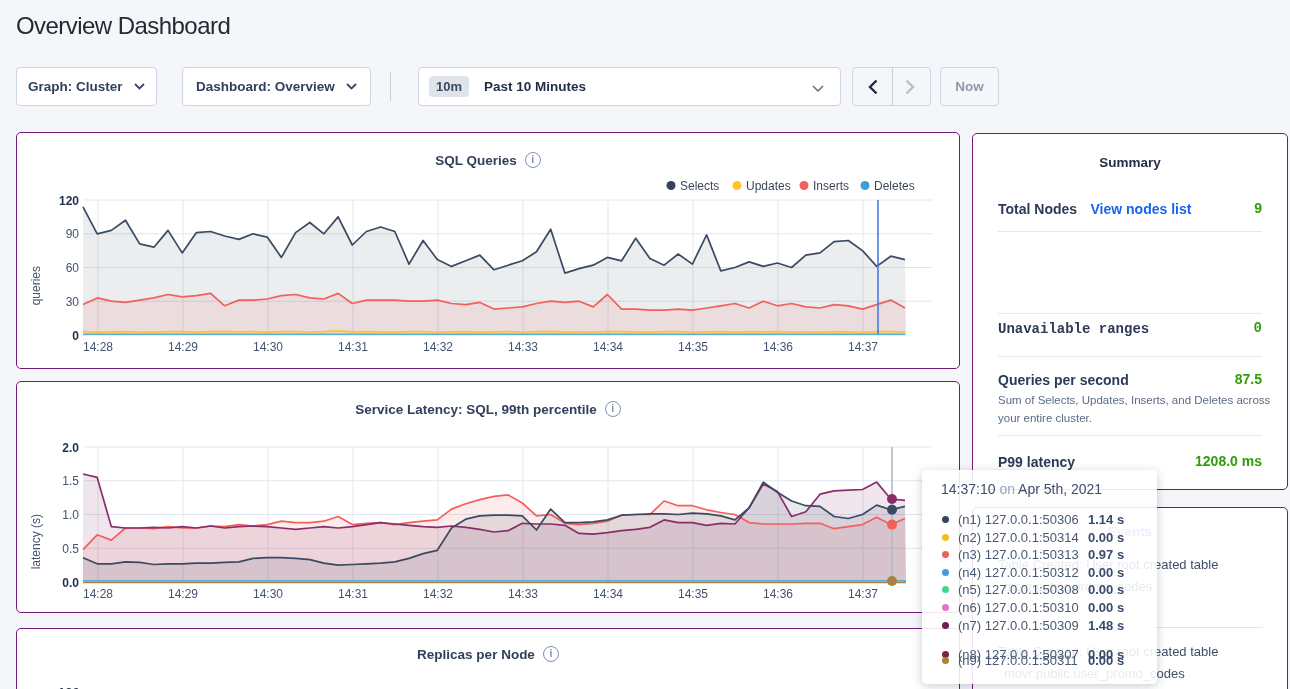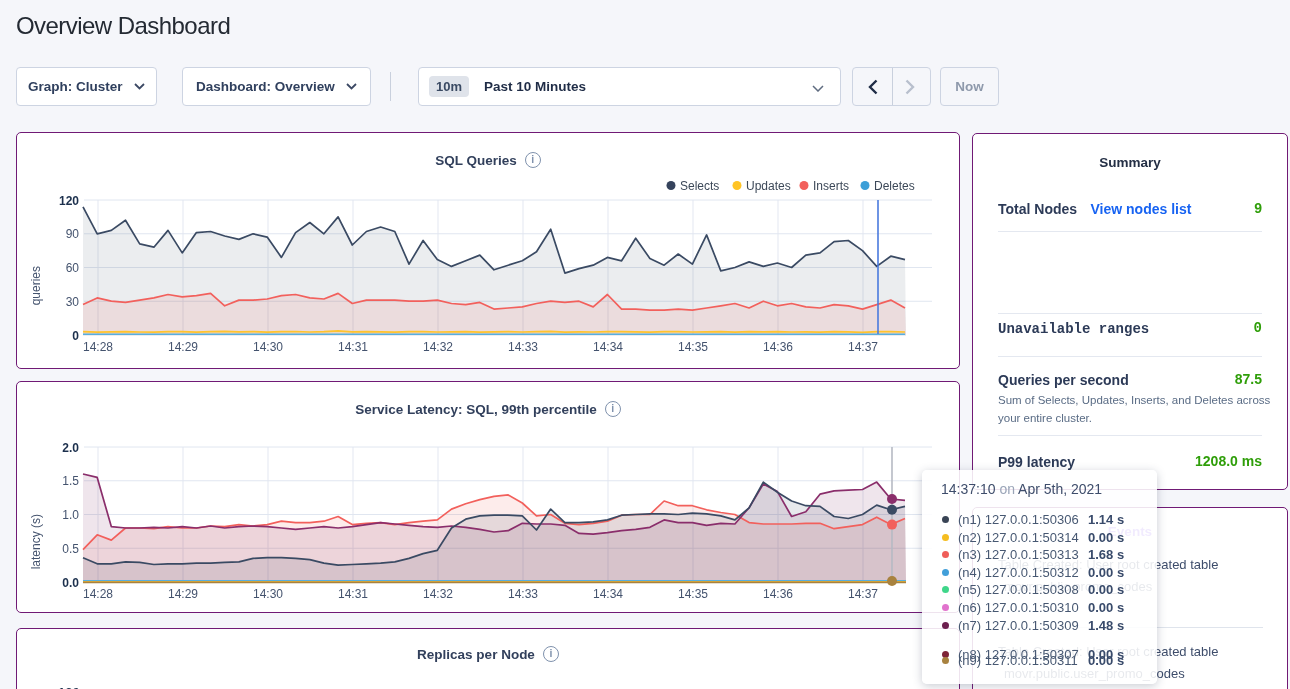--- a/index.html
+++ b/index.html
@@ -198,21 +198,21 @@
       <span class="vl">1.14 s</span>
     </div>
 <div class="tiprow" style="top:58.6px;">
       <span class="dot" style="background:#f5bd20;"></span>
       <span class="nm">(n2) 127.0.0.1:50314</span>
       <span class="vl">0.00 s</span>
     </div>
 <div class="tiprow" style="top:76.2px;padding-left:46px;">
       <span class="dot" style="background:#ef5e59;"></span>
       <span class="nm">(n3) 127.0.0.1:50313</span>
-      <span class="vl">1.68 s</span>
+      <span class="vl">0.97 s</span>
     </div>
 <div class="tiprow" style="top:93.8px;">
       <span class="dot" style="background:#429fd9;"></span>
       <span class="nm">(n4) 127.0.0.1:50312</span>
       <span class="vl">0.00 s</span>
     </div>
 <div class="tiprow" style="top:111.4px;">
       <span class="dot" style="background:#3fd68a;"></span>
       <span class="nm">(n5) 127.0.0.1:50308</span>
       <span class="vl">0.00 s</span>

